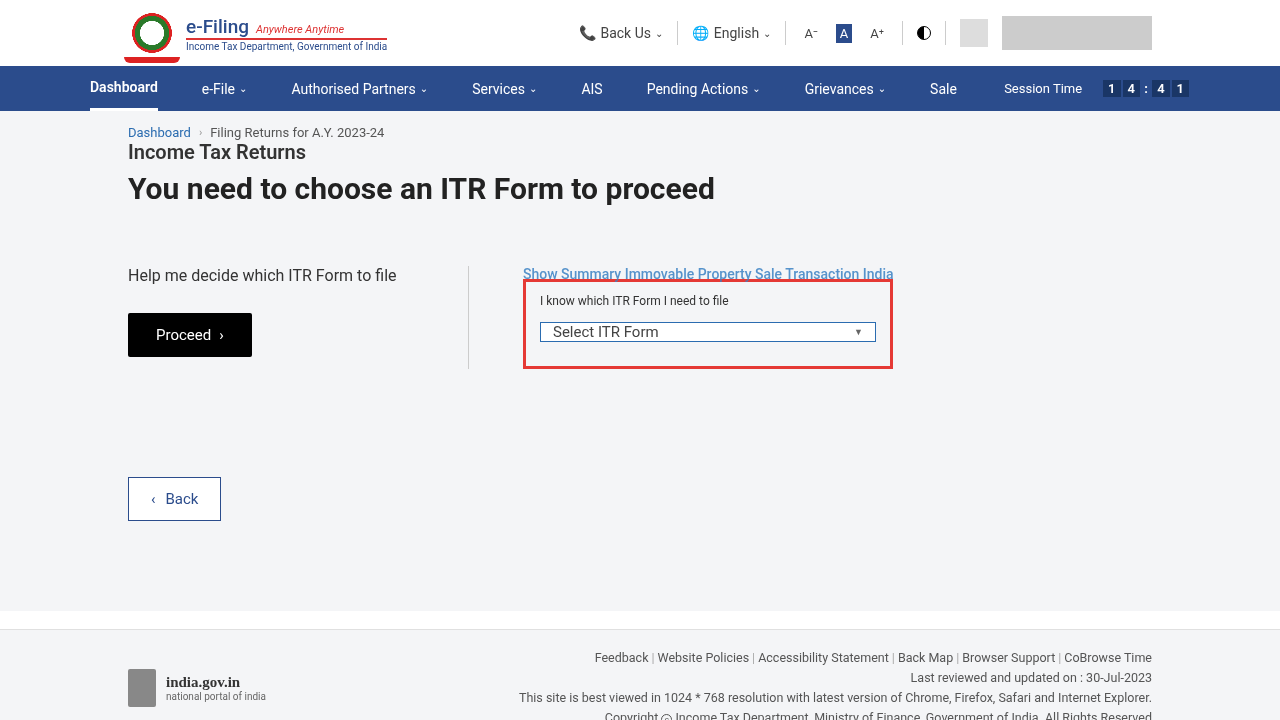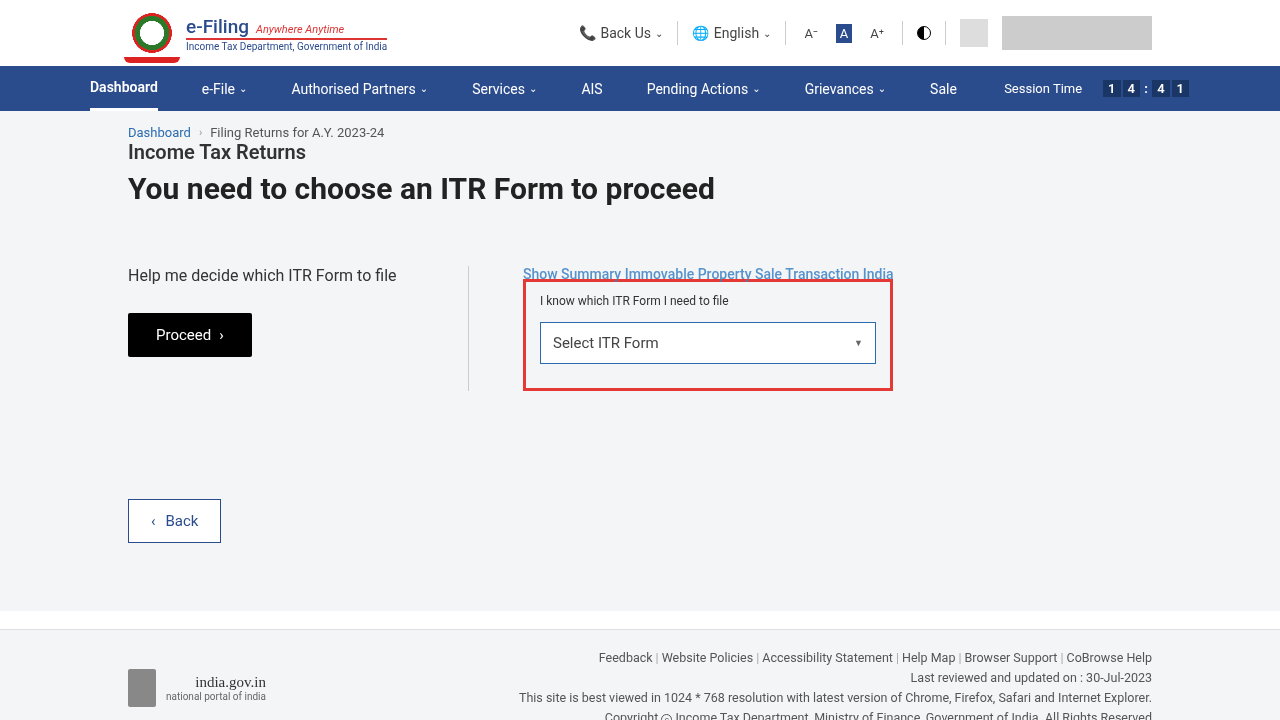--- a/index.html
+++ b/index.html
@@ -45,31 +45,31 @@
 .col-left { width: 340px; padding-right: 20px; }
 .col-divider { width:1px; background:#ccc; }
 .col-right { padding-left: 54px; flex:1; }
 
 .help-text { font-size: 16px; color:#333; }
 .proceed-btn { background:#000000; color:#fff; border:none; padding: 13px 28px; font-size:15px; margin-top: 28px; display:flex; align-items:center; gap:8px; cursor:pointer; border-radius:2px; }
 
 .show-summary { color:#3b82c4; font-size:14px; font-weight:500; opacity:0.85; }
 .known-card { border: 3px solid #e53935; padding: 12px 14px 24px 14px; width: 370px; margin-top: -3px; }
 .known-label { font-size: 12px; color:#333; }
-.select-box { border:1px solid #2b6cb0; padding: 11px 12px; margin-top:14px; display:flex; justify-content:space-between; align-items:center; font-size:15px; color:#444; cursor:pointer; background:#fff;text-align:center; }
+.select-box { border:1px solid #2b6cb0; padding: 0 12px; margin-top:14px; display:flex; justify-content:space-between; align-items:center; font-size:15px; color:#444; cursor:pointer; background:#fff;text-align:center; }
 .caret { font-size:9px; color:#666; }
 
 .back-btn { border:1px solid #2b4c8c; background:#fff; color:#2b4c8c; padding: 12px 22px; font-size:15px; display:flex; align-items:center; gap:10px; margin-top: 108px; cursor:pointer; }
 
 .footer { background:#f4f5f7; padding: 18px 0 12px 0; border-top:1px solid #e0e0e0; margin-top:18px; }
 .footer-inner { width:1024px; margin:0 auto; display:flex; justify-content:space-between; }
 .footer-left { display:flex; align-items:center; gap:10px; }
 .ind-emblem { width:28px; height:38px; background:#888; border-radius:2px; }
 .ind-text { display:flex; flex-direction:column; }
-.ind-title { font-size:15px; color:#333; font-weight:400; font-family: serif; text-align: right; }
+.ind-title { font-size:15px; color:#333; font-weight:700; font-family: serif; }
 .ind-sub { font-size:10px; color:#666; }
 .footer-right { text-align:right; font-size:12.5px; color:#555; line-height:1.6; }
 .footer-links a { color:#555; text-decoration:none; }
 .footer-links span.sep { margin:0 3px; color:#aaa; }
 .copy-icon { display:inline-block; width:11px; height:11px; border:1px solid #555; border-radius:50%; font-size:8px; text-align:center; line-height:9px; }
 </style>
 </head>
 <body>
 
 <div class="top-header">
@@ -195,21 +195,21 @@
 <div class="footer">
   <div class="footer-inner">
     <div class="footer-left">
       <div class="ind-emblem"></div>
       <div class="ind-text">
         <span class="ind-title">india.gov.in</span>
         <span class="ind-sub">national portal of india</span>
       </div>
     </div>
     <div class="footer-right">
-      <div class="footer-links" id="footer-links"><a href="#">Feedback</a><span class="sep">|</span><a href="#">Website Policies</a><span class="sep">|</span><a href="#">Accessibility Statement</a><span class="sep">|</span><a href="#">Help Map</a><span class="sep">|</span><a href="#">Browser Support</a><span class="sep">|</span><a href="#">CoBrowse Help</a></div>
+      <div class="footer-links" id="footer-links"><a href="#">Feedback</a><span class="sep">|</span><a href="#">Website Policies</a><span class="sep">|</span><a href="#">Accessibility Statement</a><span class="sep">|</span><a href="#">Back Map</a><span class="sep">|</span><a href="#">Browser Support</a><span class="sep">|</span><a href="#">CoBrowse Time</a></div>
       <div>
         <span>Last reviewed and updated on :</span>
         <span>30-Jul-2023</span>
       </div>
       <div>This site is best viewed in 1024 * 768 resolution with latest version of Chrome, Firefox, Safari and Internet Explorer.</div>
       <div>
         <span>Copyright</span>
         <span class="copy-icon">c</span>
         <span>Income Tax Department, Ministry of Finance, Government of India. All Rights Reserved</span>
       </div>

